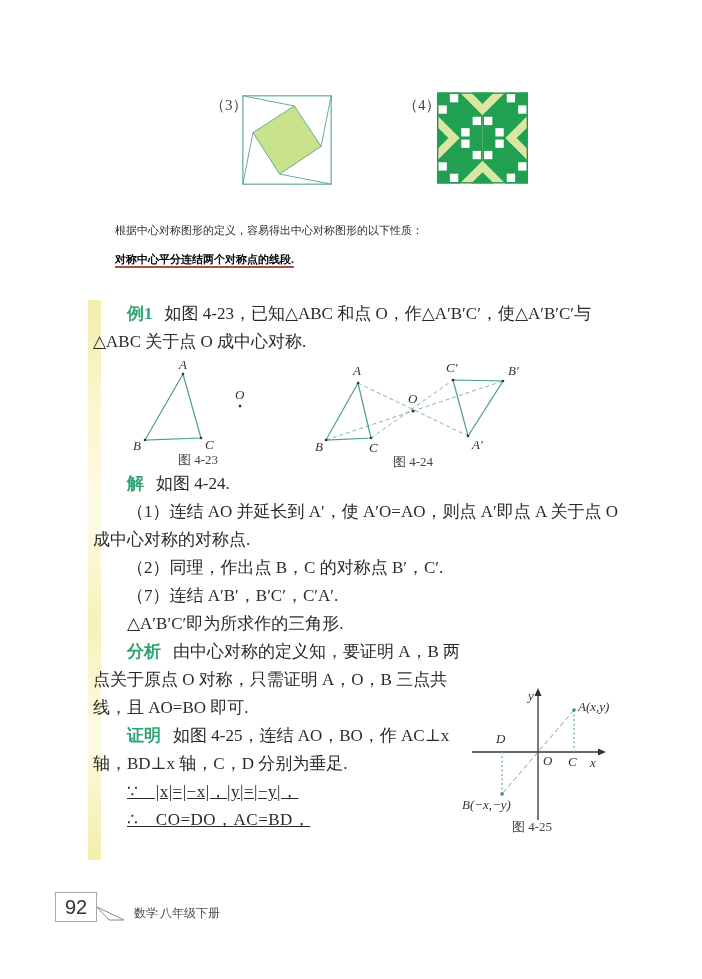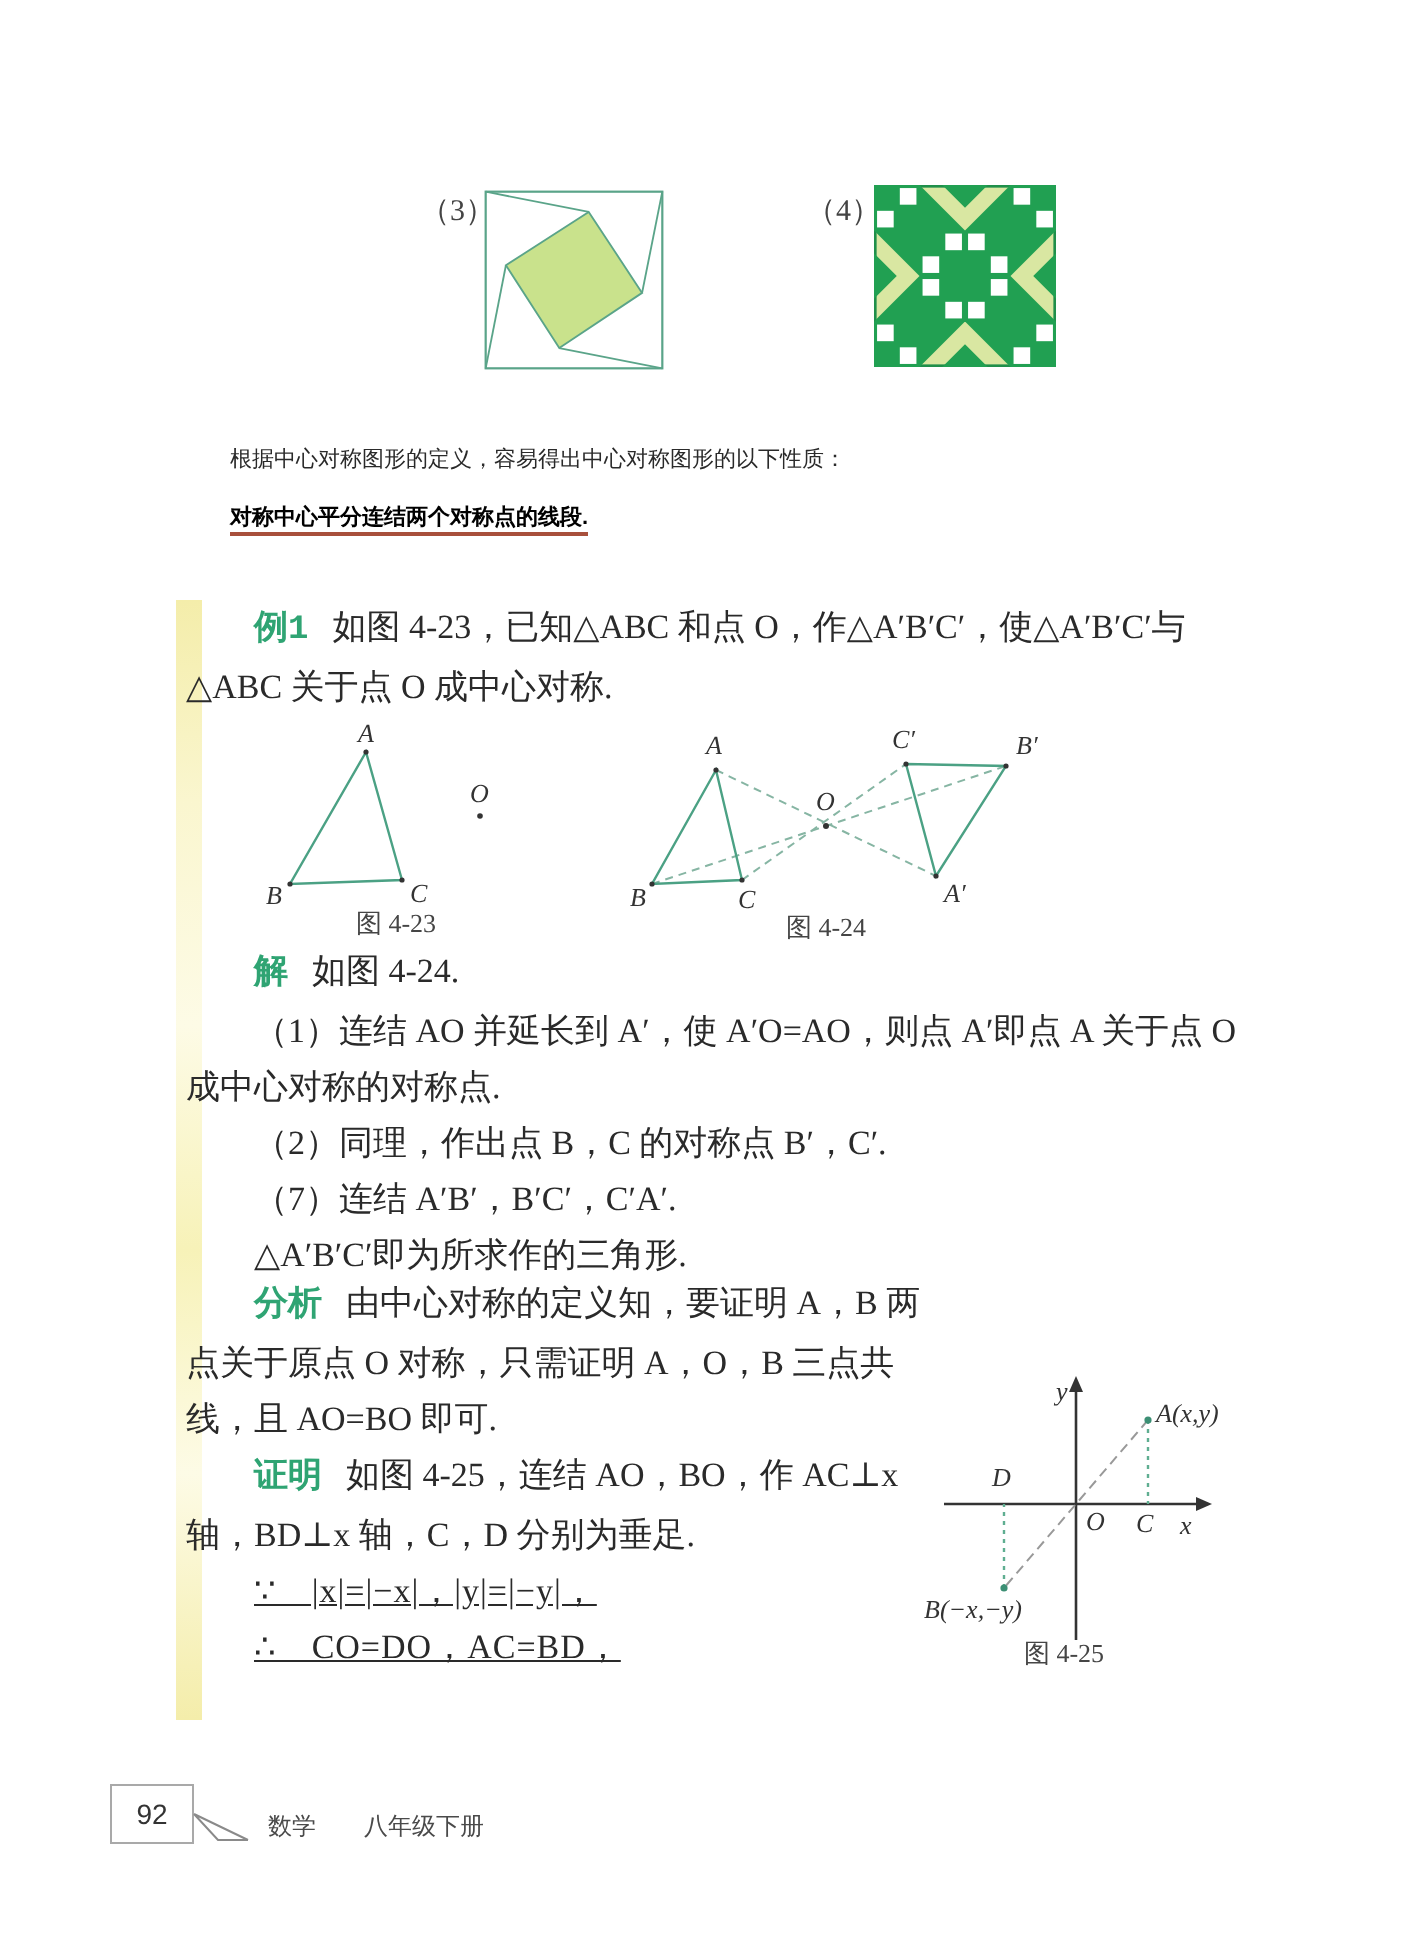--- a/index.html
+++ b/index.html
@@ -31,21 +31,21 @@
     position:absolute; left:88px; top:300px; width:13px; height:560px;
     background: linear-gradient(180deg,#f4edaa 0%, #faf6cf 18%, #fdfbe6 38%, #f7f2b8 58%, #fdfbe6 78%, #f4edaa 100%);
   }
 
   
   .ex { position:absolute; left:93px; width:527px; font-size:17px; line-height:28px; }
   .ex1 { top:300px; }
   .ex2 { top:638px; }
   .ex p { margin:0; }
   .tag {
-    font-family:Liberation Mono, monospace;
+    font-family:Liberation Serif, serif;
     font-weight:bold; color:#2fa473; margin-right:12px;
   }
   .lead { font-family:"Liberation Sans", sans-serif; font-weight:bold; color:#222; }
   .statement { font-family:"Liberation Sans", sans-serif; font-weight:bold; color:#2fa473; }
   .narrow { width:368px; }
   .math { text-indent:2em; letter-spacing:0.5px;text-decoration:underline; }
 
   .figs-row { display:flex; align-items:flex-start; margin:2px 0 0 0; height:112px; }
   .fig23-svg { margin-left:28px; }
   .fig24-svg { margin-left:40px; }
@@ -54,28 +54,28 @@
 
   
   text.pt { font-family:"Liberation Serif", serif; font-style:italic; font-size:13px; fill:#333; }
   text.cap { font-family:"Liberation Serif", serif; font-size:13px; fill:#454545; }
 
   
   .page-num-box {
     position:absolute; left:55px; top:892px; width:42px; height:30px;
     border:1.5px solid #a9a9a9; background:#fff;
     display:flex; align-items:center; justify-content:center;
-    font-family:"Liberation Sans", sans-serif; font-size:14px; color:#333;
+    font-family:"Liberation Sans", sans-serif; font-size:20px; color:#333;
   }
   .footer-tick { position:absolute; left:96px; top:906px; }
   .footer-text {
     position:absolute; left:134px; top:905px;
     font-family:"Liberation Sans", sans-serif; font-size:12px; color:#4a4a4a;
   }
-  .footer-text .vol { margin-left:24px;font-family:Liberation Mono, monospace; }
+  .footer-text .vol { margin-left:2px;font-family:Liberation Mono, monospace; }
 </style>
 </head>
 <body>
 
 <div class="page">
 
   <span class="fig-label fig3-label">（3）</span>
   <svg class="fig3-svg" width="92" height="96" viewBox="0 0 100 100">
     <rect x="2" y="2" width="96" height="96" fill="#ffffff" stroke="#5aa489" stroke-width="1.2"></rect>
     <polygon points="58,13 87,57 42,87 13,42" fill="#c9e28c" stroke="#5aa489" stroke-width="1"></polygon>

